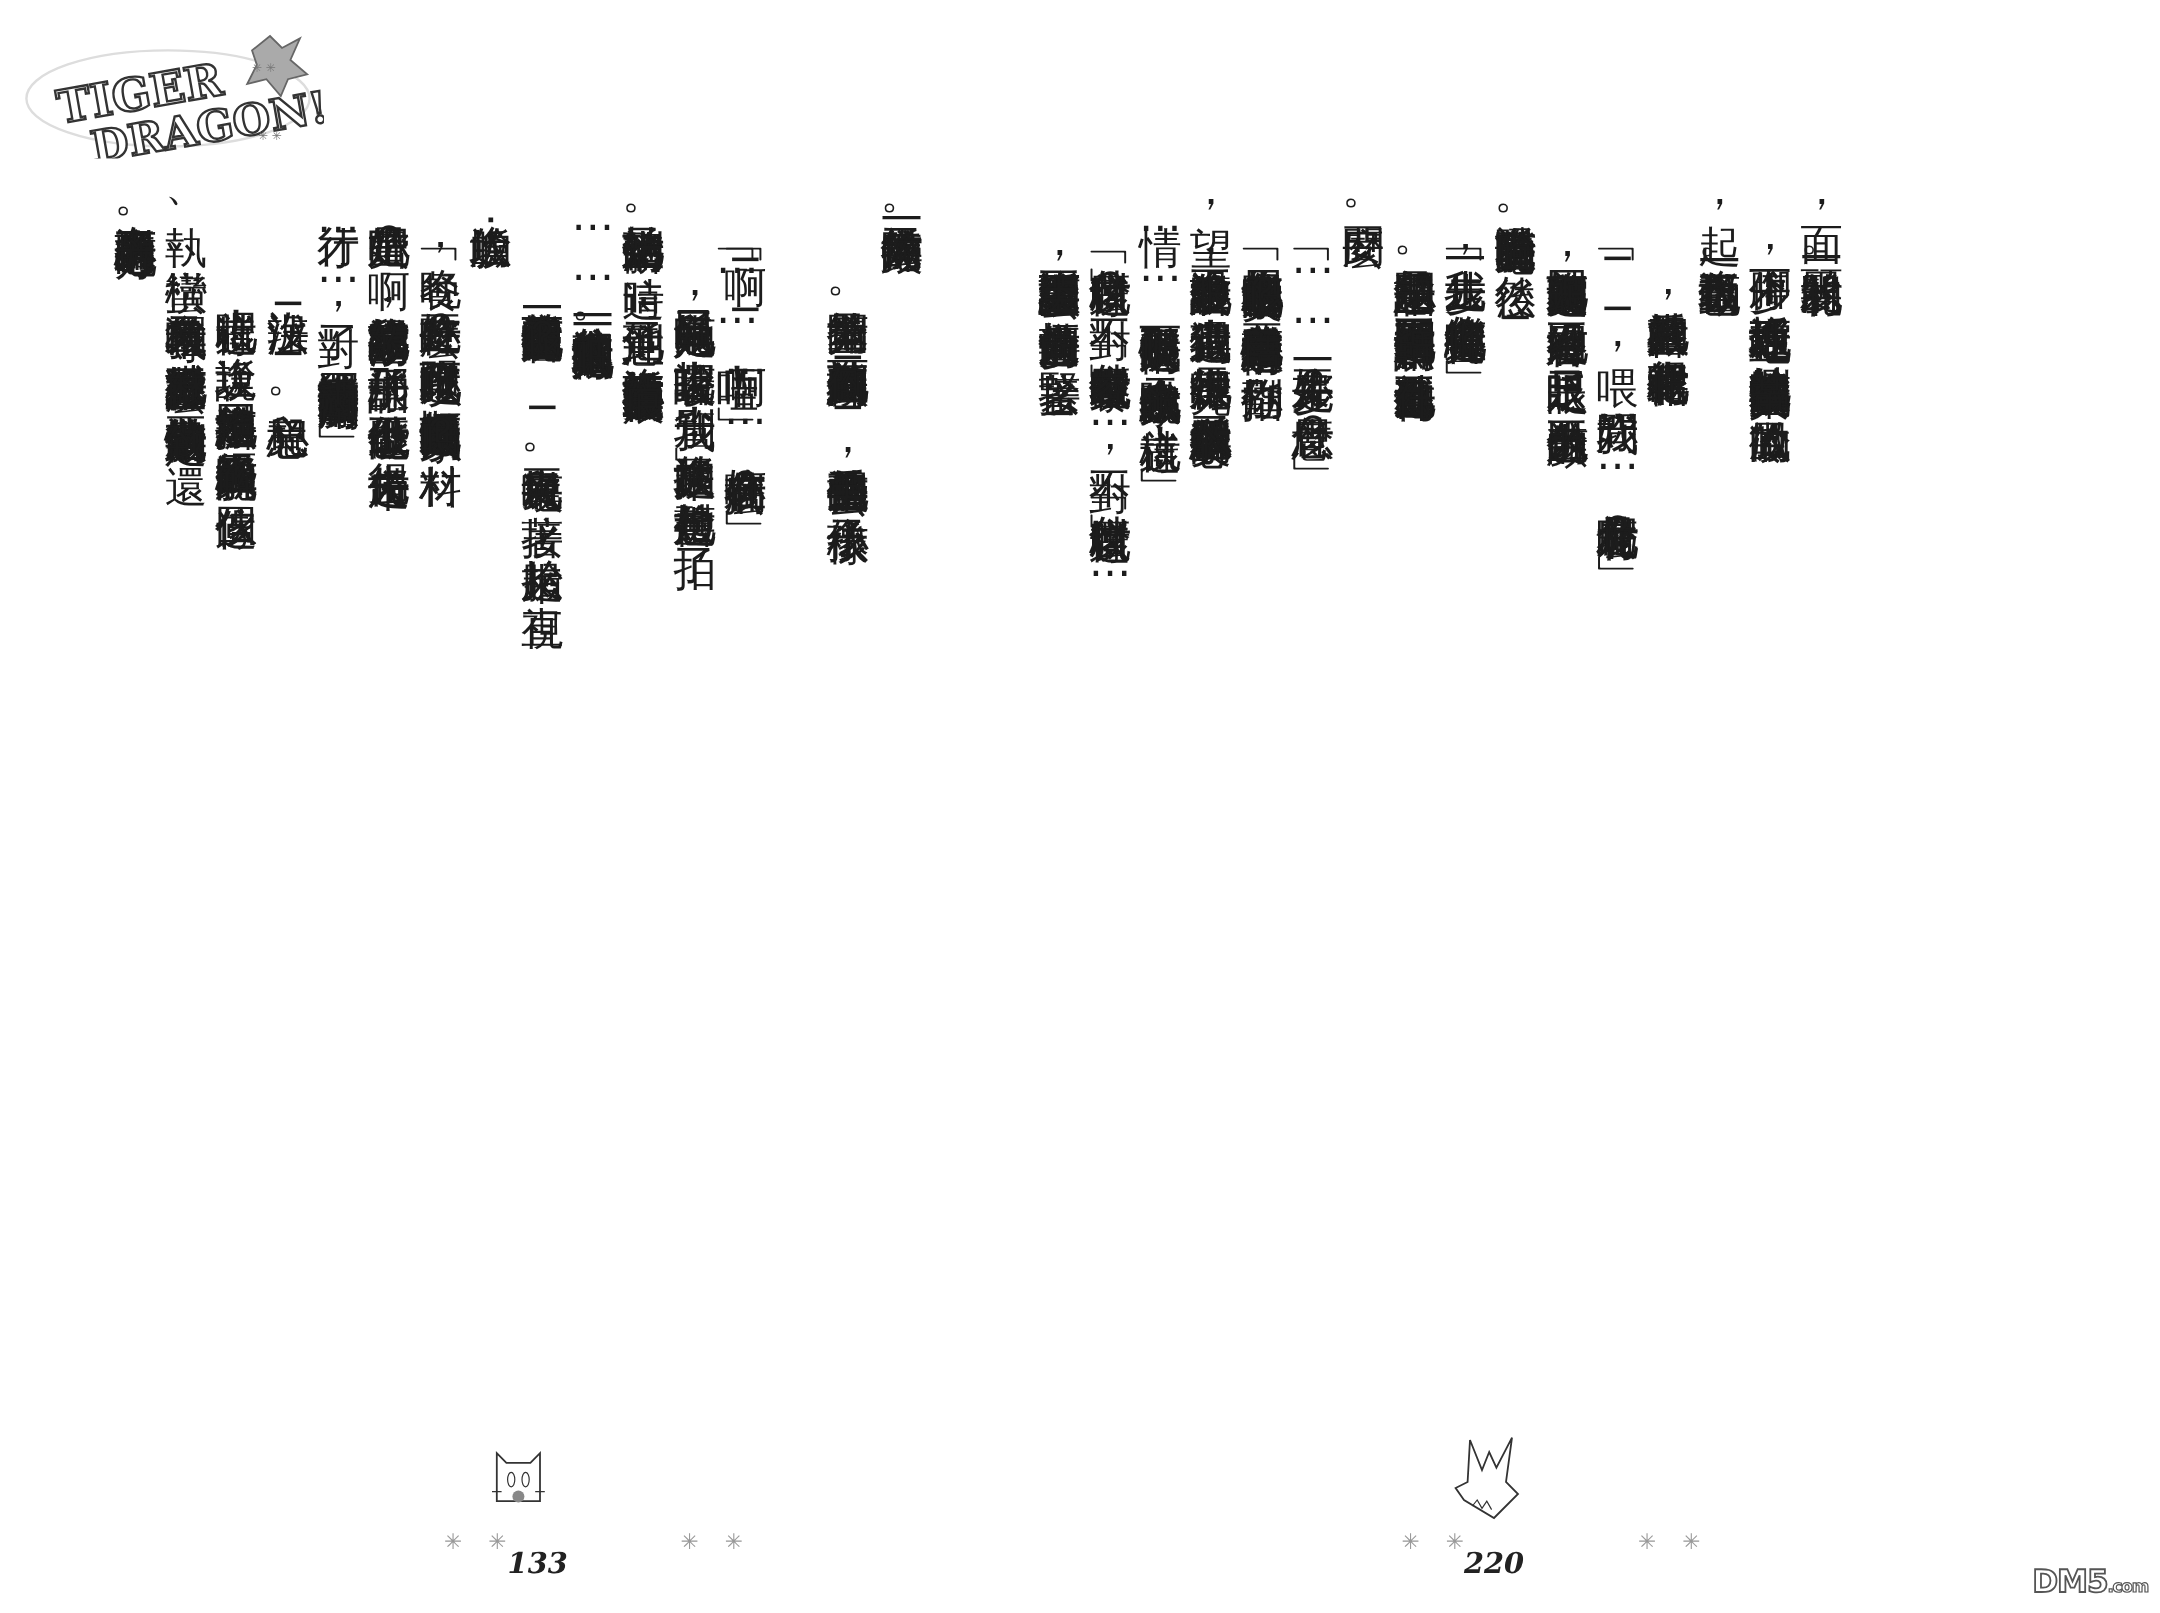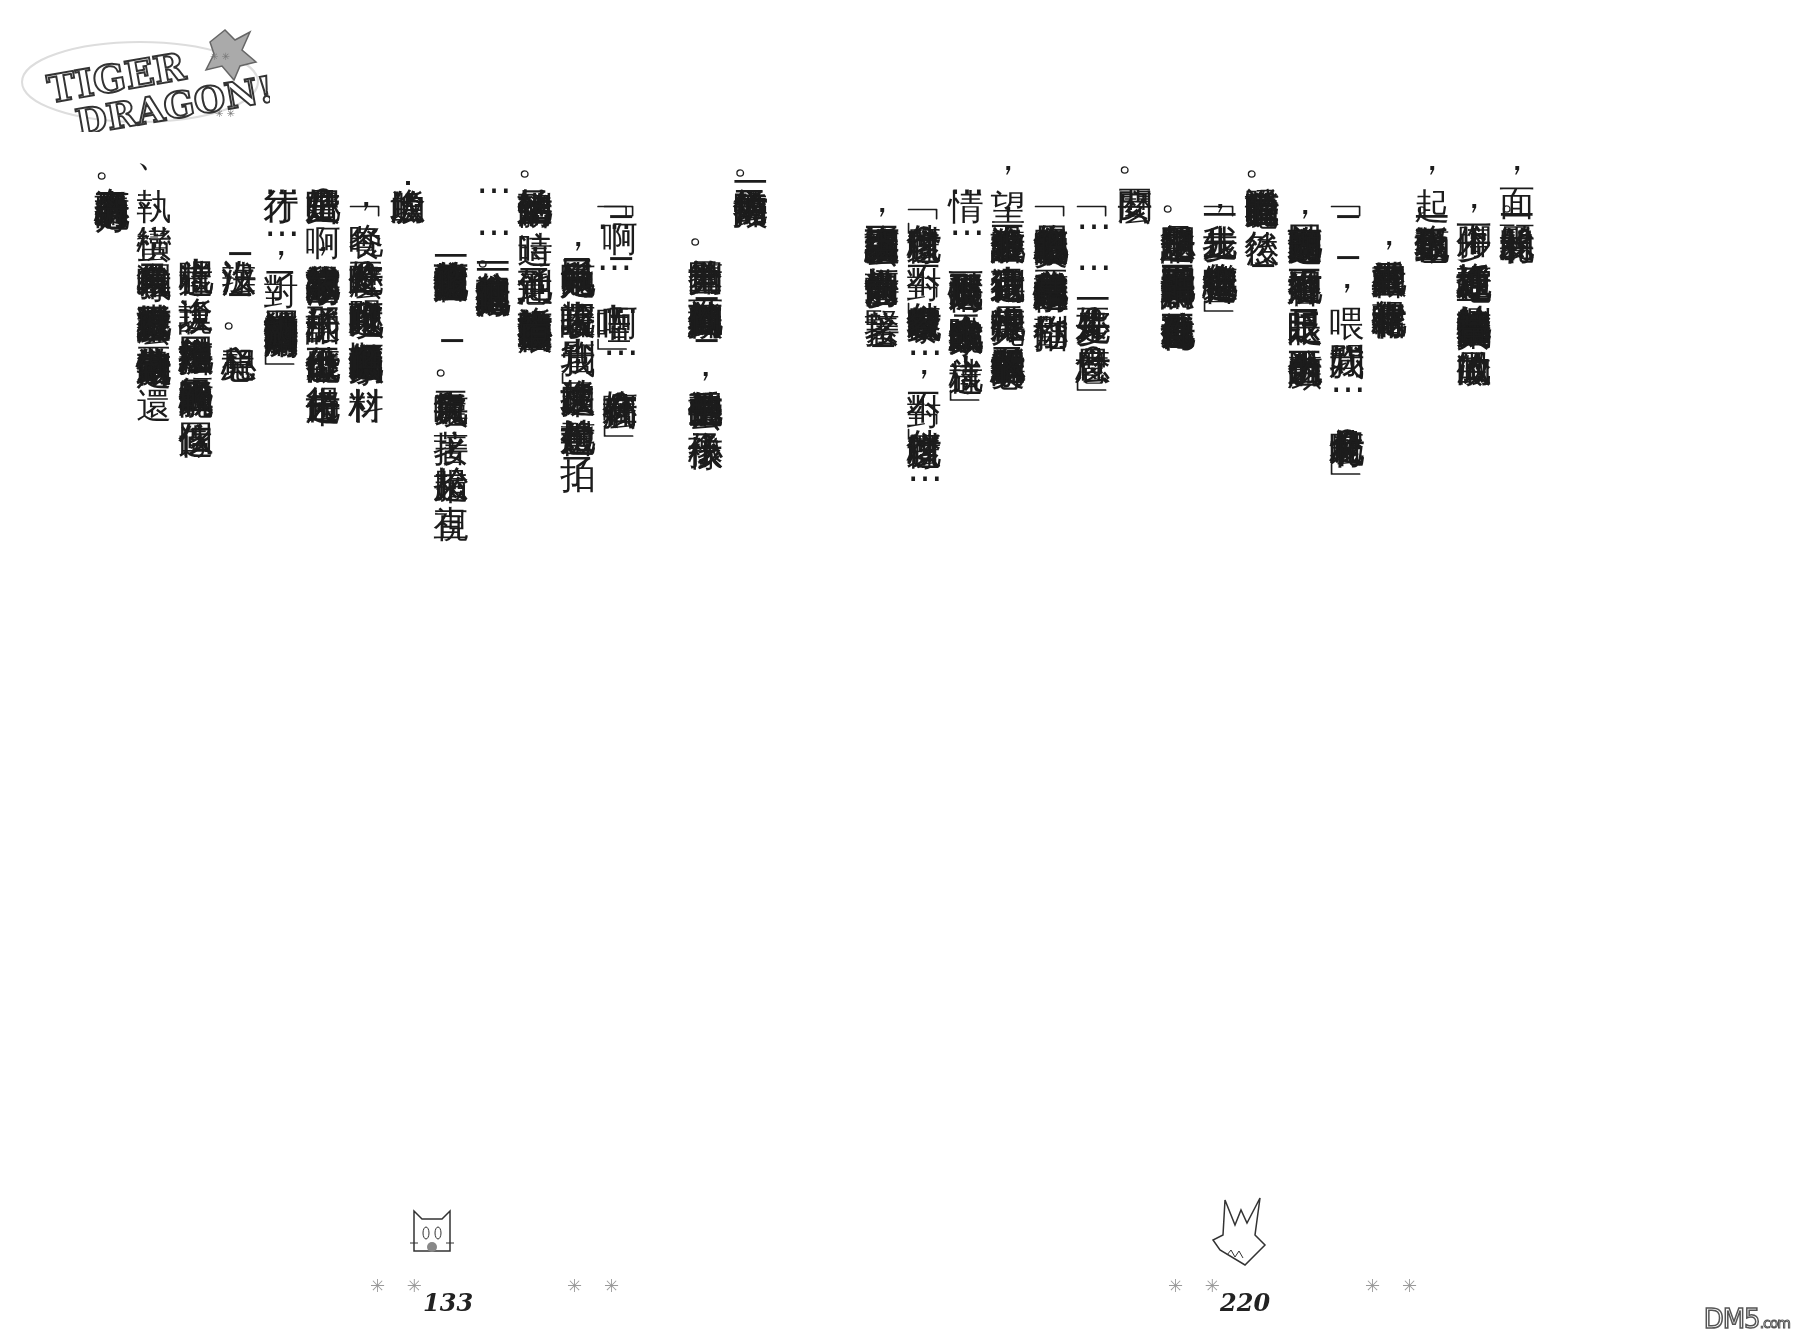--- a/index.html
+++ b/index.html
@@ -25,21 +25,21 @@
   .logo svg { width:100%; height:100%; }
   .footer { position:absolute; top:1205px; text-align:center; }
   .pageno {
     position:absolute; top:1288px;
     font-family:"DejaVu Serif", serif; font-style:italic; font-weight:bold;
     font-size:24px; color:#222;
   }
   .stars { position:absolute; top:1275px; color:#999; font-size:18px; letter-spacing:8px; }
   .watermark {
     position:absolute; right:10px; bottom:10px;
-    font-family:"DejaVu Sans", sans-serif; font-weight:normal;
+    font-family:"DejaVu Sans", sans-serif; font-weight:bold;
     font-size:26px; color:#fff;
     -webkit-text-stroke:1.5px #555;
     letter-spacing:-1px;
   }
   .watermark small { font-size:14px; -webkit-text-stroke:1px #555; }
 </style>
 </head>
 <body>
 
 <div class="spread">

